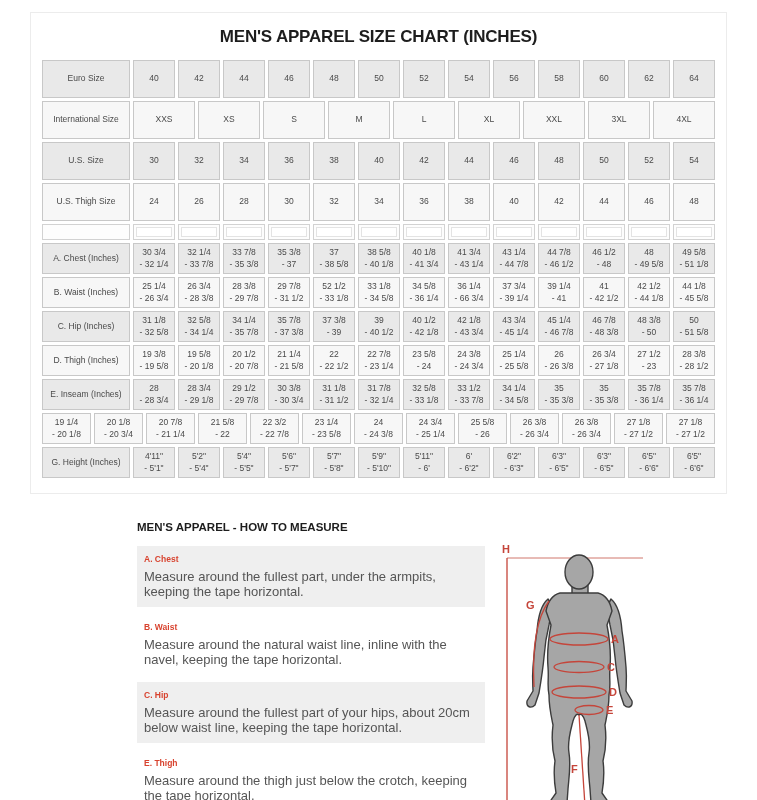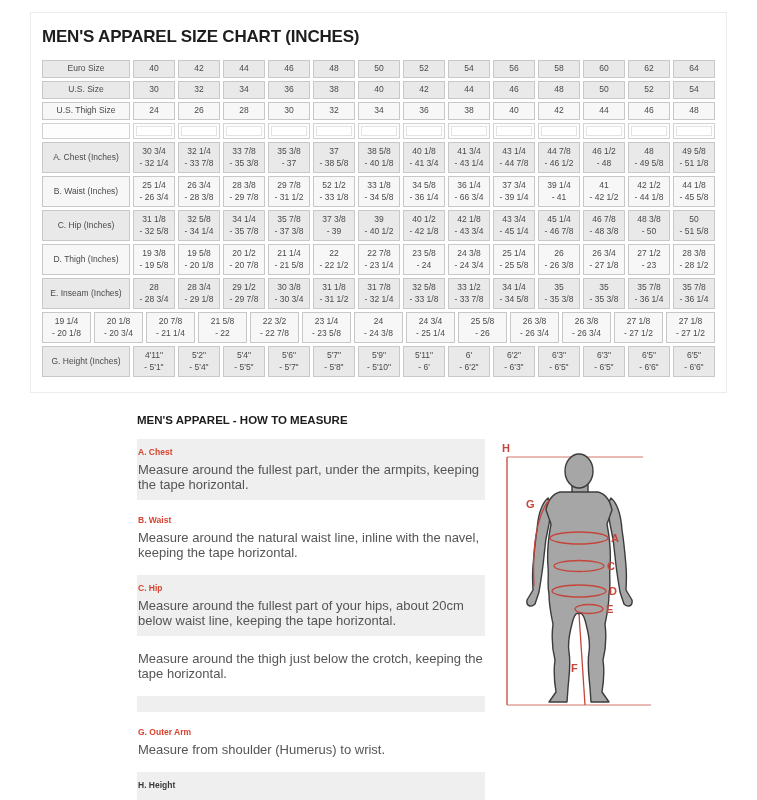--- a/index.html
+++ b/index.html
@@ -1,39 +1,39 @@
 <!DOCTYPE html>
 <html><head>
 <meta charset="utf-8">
 <style>
   html,body{margin:0;padding:0;background:#fff;}
   body{width:757px;height:800px;font-family:"Liberation Sans",sans-serif;overflow:hidden;}
 
   
   .chart-section{margin:12px 30px 0 30px;border:1px solid #ececec;padding:14px 11px 12px;box-sizing:border-box;background:#fff;}
-  .chart-title{margin:0 0 13px;text-align:left;font-size:17px;font-weight:bold;color:#1d1d1d;letter-spacing:-0.2px;}
+  .chart-title{margin:0 0 13px;text-align:center;font-size:17px;font-weight:bold;color:#1d1d1d;letter-spacing:-0.2px;}
 
   .size-table{width:100%;}
   .trow{display:flex;gap:3px;margin-bottom:3px;}
   .cell{box-sizing:border-box;border:1px solid #c8c8c8;display:flex;flex-direction:column;align-items:center;justify-content:center;text-align:center;font-size:8.5px;color:#4a4a4a;line-height:1.3;}
   .label-cell{flex:0 0 88px;}
   .data-cell{flex:1 1 0;min-width:0;}
-  .rh-single .cell{height:18px;}
+  .rh-single .cell{height:38px;}
   .rh-double .cell{height:31px;}
   .rh-input .cell{height:16px;}
   .shade .cell{background:#e9e9e9;}
   .plain .cell{background:#f7f7f7;}
   .input-cell{background:#fdfdfd !important;border:1px solid #d2d2d2;padding:2px;display:block;}
   .input-box{width:100%;height:100%;background:#fff;border:1px solid #e3e3e3;box-sizing:border-box;}
 
   
   .measure-wrap{display:flex;margin:18px 0 0 137px;}
   .measure-col{width:348px;flex:none;}
-  .measure-title{margin:3px 0 13px;font-size:11.5px;font-weight:bold;color:#1d1d1d;}
-  .measure-item{padding:8px 1px;margin-bottom:7px;}
+  .measure-title{margin:9px 0 13px;font-size:11.5px;font-weight:bold;color:#1d1d1d;}
+  .measure-item{padding:8px 7px;margin-bottom:7px;}
   .measure-item.shaded{background:#efefef;}
   .mi-label{font-size:8.5px;font-weight:bold;color:#d8432f;margin-bottom:5px;}
   .mi-label.dark{color:#3a3a3a;}
   .mi-text{font-size:13px;color:#555;}
 
   .figure-col{margin-left:8px;margin-top:22px;flex:none;}
   .fig-red{stroke:#c5453a;fill:none;stroke-width:1.3;}
   .fig-red-thin{stroke:#d0766c;fill:none;stroke-width:1;}
   .fig-label{font-family:"Liberation Sans",sans-serif;font-size:11px;font-weight:bold;fill:#c5453a;}
   .body-fill{fill:#a6a6a6;stroke:#3c3c3c;stroke-width:1.4;stroke-linejoin:round;}
@@ -53,20 +53,32 @@
         <div class="cell data-cell">48</div>
         <div class="cell data-cell">50</div>
         <div class="cell data-cell">52</div>
         <div class="cell data-cell">54</div>
         <div class="cell data-cell">56</div>
         <div class="cell data-cell">58</div>
         <div class="cell data-cell">60</div>
         <div class="cell data-cell">62</div>
         <div class="cell data-cell">64</div>
       </div>
+      <div class="trow plain rh-single">
+        <div class="cell label-cell">International Size</div>
+        <div class="cell data-cell">XXS</div>
+        <div class="cell data-cell">XS</div>
+        <div class="cell data-cell">S</div>
+        <div class="cell data-cell">M</div>
+        <div class="cell data-cell">L</div>
+        <div class="cell data-cell">XL</div>
+        <div class="cell data-cell">XXL</div>
+        <div class="cell data-cell">3XL</div>
+        <div class="cell data-cell">4XL</div>
+      </div>
       <div class="trow shade rh-single">
         <div class="cell label-cell">U.S. Size</div>
         <div class="cell data-cell">30</div>
         <div class="cell data-cell">32</div>
         <div class="cell data-cell">34</div>
         <div class="cell data-cell">36</div>
         <div class="cell data-cell">38</div>
         <div class="cell data-cell">40</div>
         <div class="cell data-cell">42</div>
         <div class="cell data-cell">44</div>
@@ -531,20 +543,21 @@
         </div>
         <div class="measure-item">
           <div class="mi-label">B. Waist</div>
           <div class="mi-text">Measure around the natural waist line, inline with the navel, keeping the tape horizontal.</div>
         </div>
         <div class="measure-item shaded">
           <div class="mi-label">C. Hip</div>
           <div class="mi-text">Measure around the fullest part of your hips, about 20cm below waist line, keeping the tape horizontal.</div>
         </div>
         <div class="measure-item">
+          <div class="mi-label">E. Thigh</div>
           <div class="mi-text">Measure around the thigh just below the crotch, keeping the tape horizontal.</div>
         </div>
         <div class="measure-item shaded">
         </div>
         <div class="measure-item">
           <div class="mi-label">G. Outer Arm</div>
           <div class="mi-text">Measure from shoulder (Humerus) to wrist.</div>
         </div>
         <div class="measure-item shaded">
           <div class="mi-label dark">H. Height</div>

